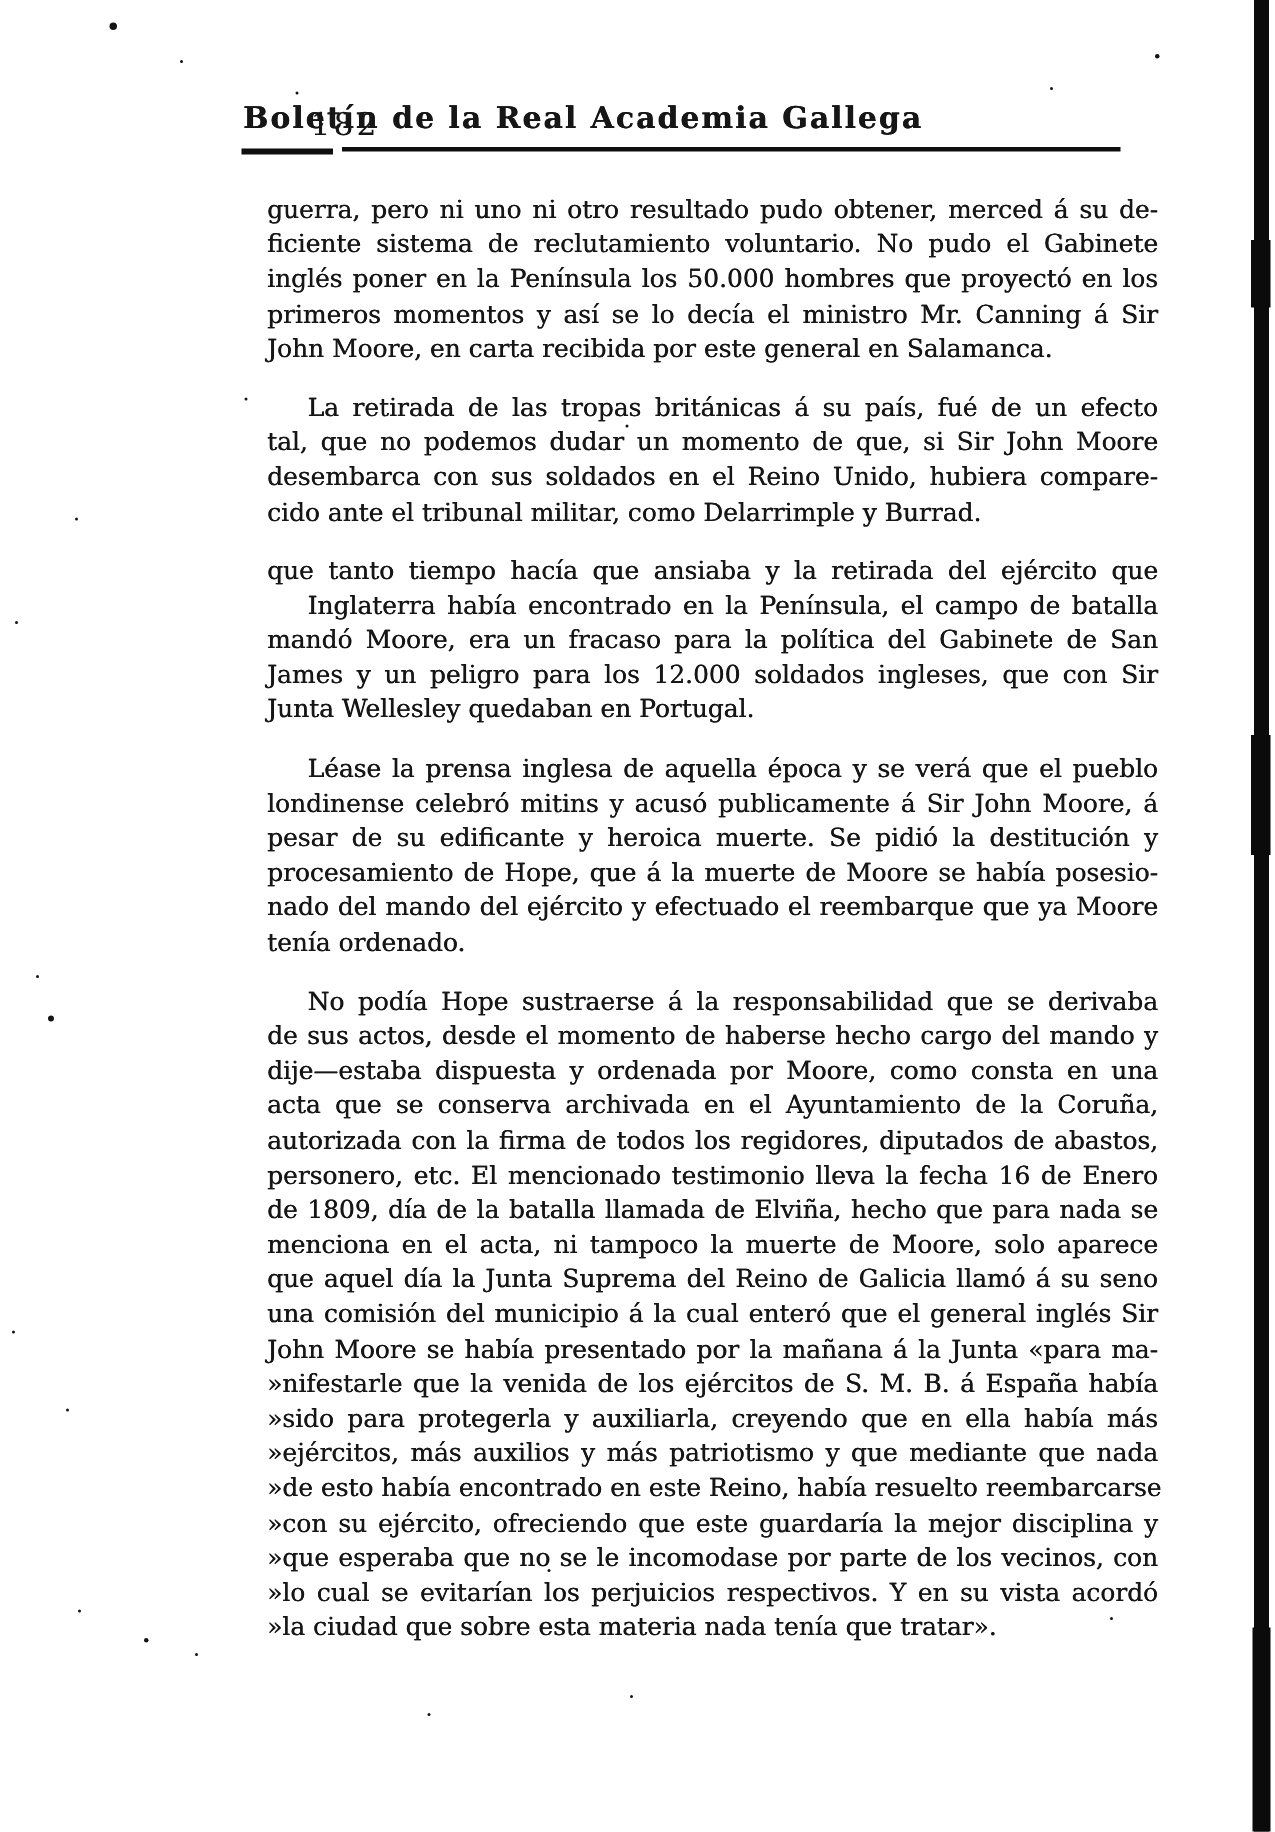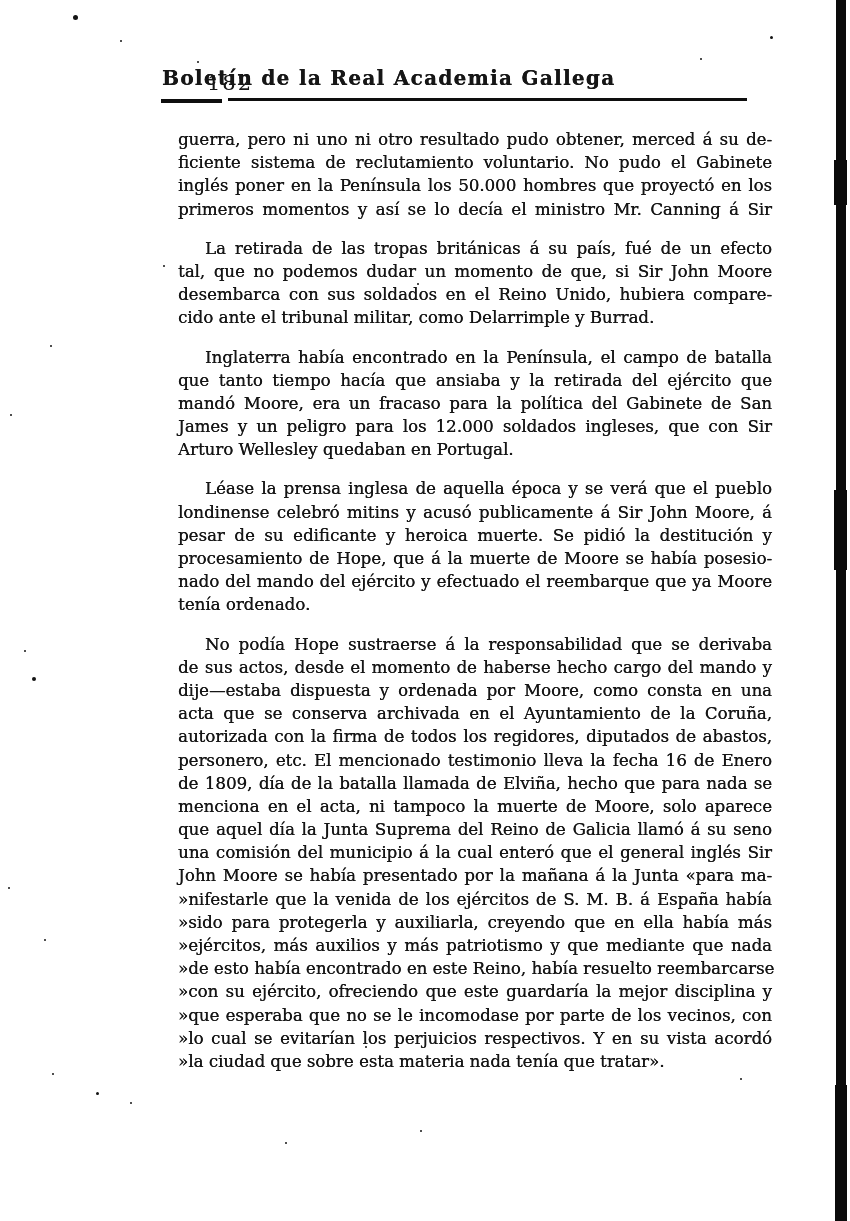--- a/index.html
+++ b/index.html
@@ -102,33 +102,34 @@
 </div>
 <div class="rule-short"></div>
 <div class="rule-main"></div>
 
 <div class="text-column">
     <div class="paragraph">
       <div class="tline">guerra, pero ni uno ni otro resultado pudo obtener, merced á su de-</div>
       <div class="tline">ficiente sistema de reclutamiento voluntario. No pudo el Gabinete</div>
       <div class="tline">inglés poner en la Península los 50.000 hombres que proyectó en los</div>
       <div class="tline">primeros momentos y así se lo decía el ministro Mr. Canning á Sir</div>
+      <div class="tline end">John Moore, en carta recibida por este general en Salamanca.</div>
     </div>
     <div class="paragraph">
       <div class="tline indent">La retirada de las tropas británicas á su país, fué de un efecto</div>
       <div class="tline">tal, que no podemos dudar un momento de que, si Sir John Moore</div>
       <div class="tline">desembarca con sus soldados en el Reino Unido, hubiera compare-</div>
       <div class="tline end">cido ante el tribunal militar, como Delarrimple y Burrad.</div>
     </div>
     <div class="paragraph">
+      <div class="tline">que tanto tiempo hacía que ansiaba y la retirada del ejército que</div>
       <div class="tline indent">Inglaterra había encontrado en la Península, el campo de batalla</div>
-      <div class="tline">que tanto tiempo hacía que ansiaba y la retirada del ejército que</div>
       <div class="tline">mandó Moore, era un fracaso para la política del Gabinete de San</div>
       <div class="tline">James y un peligro para los 12.000 soldados ingleses, que con Sir</div>
-      <div class="tline end">Arturo Wellesley quedaban en Portugal.</div>
+      <div class="tline end">Junta Wellesley quedaban en Portugal.</div>
     </div>
     <div class="paragraph">
       <div class="tline indent">Léase la prensa inglesa de aquella época y se verá que el pueblo</div>
       <div class="tline">londinense celebró mitins y acusó publicamente á Sir John Moore, á</div>
       <div class="tline">pesar de su edificante y heroica muerte. Se pidió la destitución y</div>
       <div class="tline">procesamiento de Hope, que á la muerte de Moore se había posesio-</div>
       <div class="tline">nado del mando del ejército y efectuado el reembarque que ya Moore</div>
       <div class="tline end">tenía ordenado.</div>
     </div>
     <div class="paragraph">

